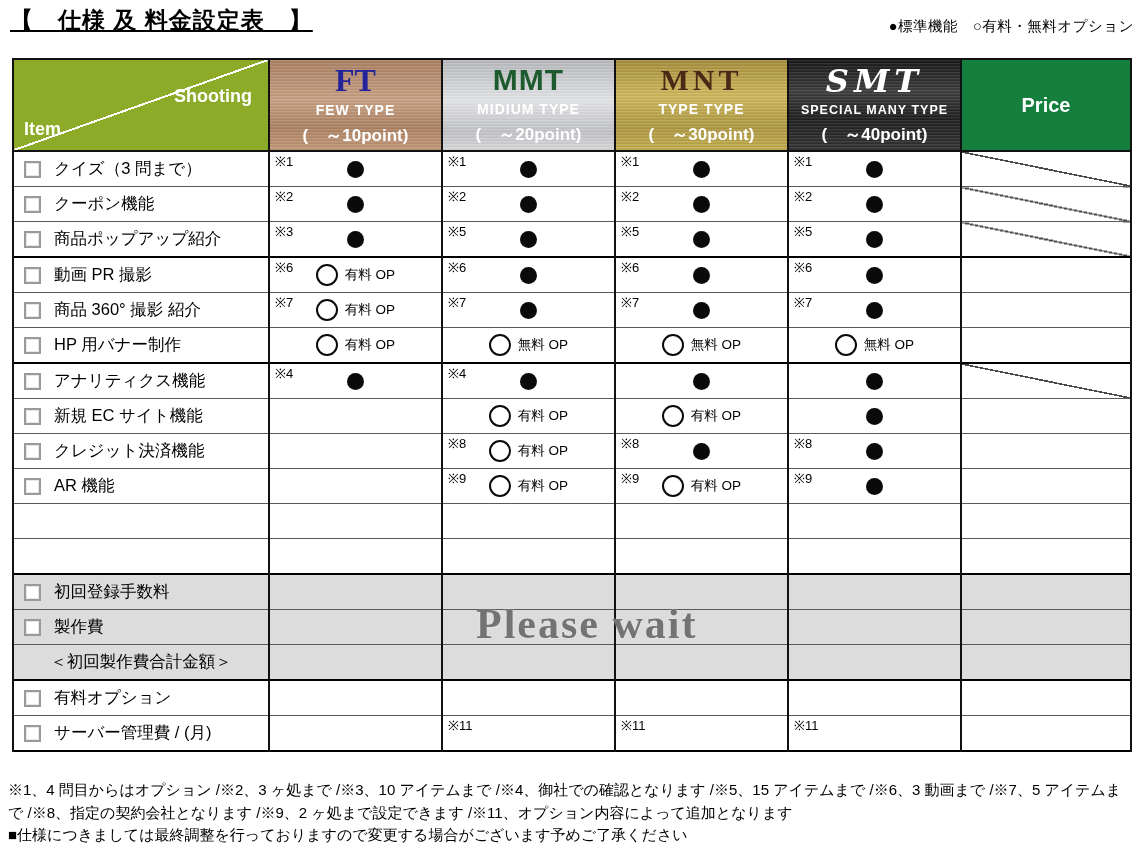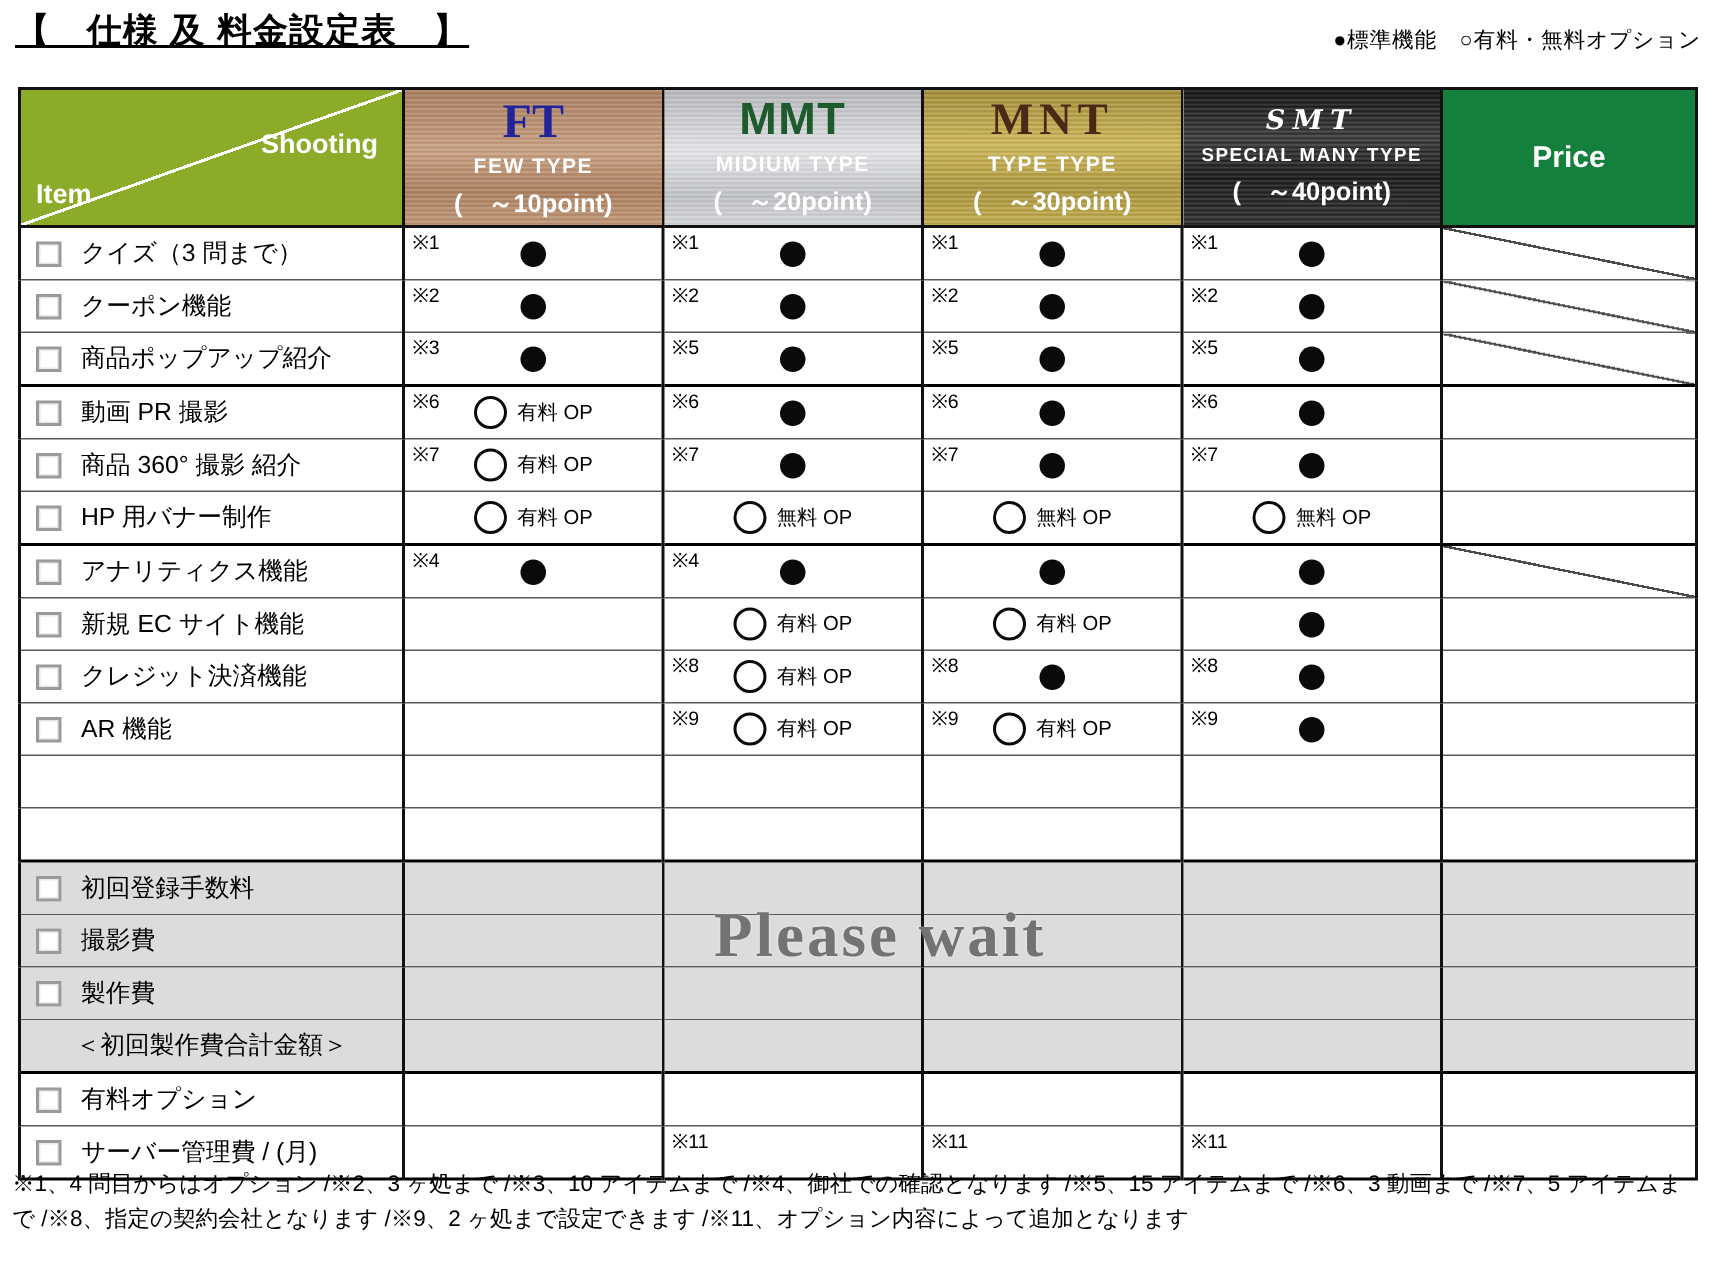--- a/index.html
+++ b/index.html
@@ -52,21 +52,21 @@
   .mnt-bg{background-color:#b5a040;
     background-image:repeating-linear-gradient(180deg,rgba(255,255,255,0.15) 0 1px,rgba(0,0,0,0.07) 2px,rgba(255,255,255,0.02) 3px),
     linear-gradient(180deg,#a18a35 0%,#ccb657 40%,#ab953c 75%,#c0aa4a 100%);}
   .smt-bg{background-color:#262626;
     background-image:repeating-linear-gradient(180deg,rgba(255,255,255,0.10) 0 1px,rgba(0,0,0,0.25) 2px,rgba(255,255,255,0.03) 3px),
     linear-gradient(180deg,#161616 0%,#3f3f3f 35%,#1e1e1e 65%,#343434 100%);}
   .code{line-height:1;font-weight:bold;}
   .ft-code{font-family:"Liberation Serif",serif;font-size:32px;color:#23239a;}
   .mmt-code{font-size:30px;color:#1d5a2e;letter-spacing:1px;}
   .mnt-code{font-family:"Liberation Serif",serif;font-size:30px;color:#4a2a16;letter-spacing:4px;font-weight:600;}
-  .smt-code{font-family:"DejaVu Serif",serif;font-style:italic;font-size:18px;color:#fff;letter-spacing:5px;}
+  .smt-code{font-family:"DejaVu Serif",serif;font-style:italic;font-size:32px;color:#fff;letter-spacing:5px;}
   .tname{color:#fff;font-size:14px;letter-spacing:1px;white-space:nowrap;}
   .smt-name{font-size:12.5px;}
   .trange{color:#fff;font-size:17px;font-weight:bold;white-space:nowrap;}
   .price-head{background:#15803d;color:#fff;font-size:20px;font-weight:bold;text-align:center;vertical-align:middle;}
   
   .item-inner{display:flex;align-items:center;height:100%;gap:13px;padding-left:10px;font-size:16.5px;}
   .item-inner.center{justify-content:center;padding-left:0;}
   .cb{flex:0 0 auto;width:13px;height:13px;border:2px solid #9a9a9a;background:#fff;box-shadow:inset 0 0 0 1px #e8e8e8;}
   .cell-inner{display:flex;align-items:center;justify-content:center;height:100%;gap:7px;}
   .note{position:absolute;left:5px;top:3px;font-size:13px;line-height:1;}
@@ -488,33 +488,20 @@
         <td></td>
         <td></td>
         <td></td>
         <td></td>
         <td class="slash"></td>
       </tr>
       <tr class="gray">
         <td>
           <div class="item-inner">
             <span class="cb"></span>
-            <span>撮影費</span>
-          </div>
-        </td>
-        <td></td>
-        <td></td>
-        <td></td>
-        <td></td>
-        <td class="slash"></td>
-      </tr>
-      <tr class="gray">
-        <td>
-          <div class="item-inner">
-            <span class="cb"></span>
             <span>製作費</span>
           </div>
         </td>
         <td></td>
         <td></td>
         <td></td>
         <td></td>
         <td class="slash"></td>
       </tr>
       <tr class="gray">
@@ -561,13 +548,14 @@
         </td>
         <td></td>
       </tr>
     </tbody>
 </table>
 
 <div class="watermark">Please wait</div>
 
 <div class="footnotes">
   <p>※1、4 問目からはオプション /※2、3 ヶ処まで /※3、10 アイテムまで /※4、御社での確認となります /※5、15 アイテムまで /※6、3 動画まで /※7、5 アイテムまで /※8、指定の契約会社となります /※9、2 ヶ処まで設定できます /※11、オプション内容によって追加となります</p>
+  <p>■仕様につきましては最終調整を行っておりますので変更する場合がございます予めご了承ください</p>
 </div>
 
 </body></html>

